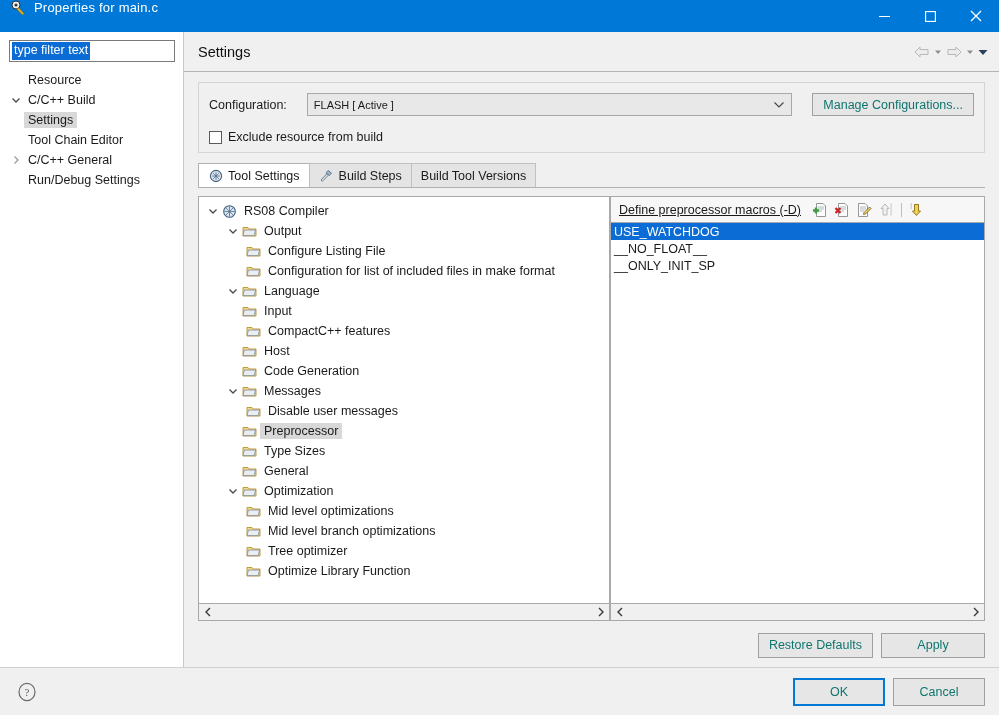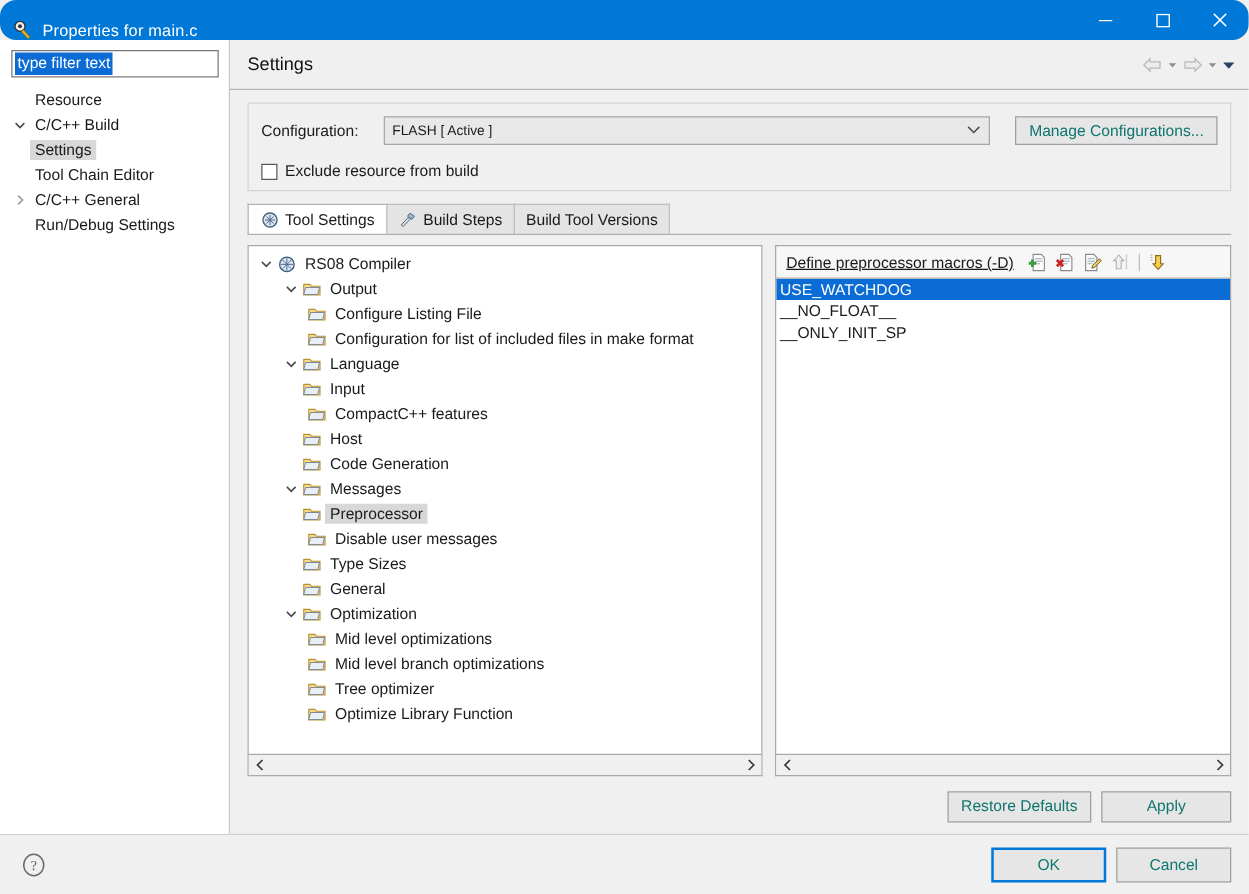--- a/index.html
+++ b/index.html
@@ -10,21 +10,21 @@
     font-family: "Liberation Sans", sans-serif;
     font-size: 12.5px;
     color: #1a1a1a;
     background: #f0f0f0;
   }
   .window { width: 999px; height: 715px; position: relative; background: #f0f0f0; display: flex; flex-direction: column; }
 
   
   .titlebar {
     height: 32px; background: #0078d7; color: #ffffff;
-    display: flex; align-items: flex-end; flex: 0 0 32px; border-radius: 13px;
+    display: flex; align-items: flex-start; flex: 0 0 32px;
   }
   .titlebar-icon {
     width: 16px; height: 16px; margin: 0 8px 0 10px; position: relative; flex: 0 0 16px;
   }
   .titlebar-title { font-size: 13px; letter-spacing: .2px; }
   .titlebar-spacer { flex: 1 1 auto; }
   .winbtn {
     width: 46px; height: 32px; display: flex; align-items: center; justify-content: center;
     color: #ffffff;
   }
@@ -91,21 +91,21 @@
   .tabs { display: flex; align-items: flex-end; margin-top: 10px; height: 24px; }
   .tab {
     height: 24px; display: flex; align-items: center; gap: 5px; padding: 0 9px;
     border: 1px solid #c0c0c0; border-bottom: none; background: #e4e4e4; font-size: 12.5px;
     margin-right: -1px; white-space: nowrap;
   }
   .tab.active { background: #ffffff; border-color: #b0b0b0; }
   .tab-icon { width: 15px; height: 15px; display: flex; align-items: center; justify-content: center; }
 
   .panes {
-    flex: 1 1 auto; display: flex; gap: 10px; border-top: 1px solid #b0b0b0;
+    flex: 1 1 auto; display: flex; gap: 0; border-top: 1px solid #b0b0b0;
     padding-top: 8px; padding-bottom: 2px; min-height: 0; text-align: center;
   }
   .pane { display: flex; flex-direction: column; min-height: 0; }
   .pane-left { flex: 0 0 412px; }
   .pane-right { flex: 1 1 auto; }
 
   .listbox {
     flex: 1 1 auto; border: 1px solid #a9a9a9; background: #ffffff; overflow: hidden;
     min-height: 0; position: relative;
   }
@@ -433,39 +433,39 @@
                   </span>
                   <span class="ficon">
                     <svg width="15" height="14" viewBox="0 0 15 14">
                       <path d="M1 3.5 H6 L7.2 5 H14 V12 H1 Z" fill="#f6d98e" stroke="#b8922f" stroke-width=".9"></path>
                       <path d="M2.4 6 H13.6 L12.2 11.6 H1 Z" fill="#e8eef4" stroke="#7d8b99" stroke-width=".8"></path>
                     </svg>
                   </span>
                   <span class="lbl">Messages</span>
                 </div>
 
+                <div class="tree-item lvl2">
+                  <span class="ficon">
+                    <svg width="15" height="14" viewBox="0 0 15 14">
+                      <path d="M1 3.5 H6 L7.2 5 H14 V12 H1 Z" fill="#f6d98e" stroke="#b8922f" stroke-width=".9"></path>
+                      <path d="M2.4 6 H13.6 L12.2 11.6 H1 Z" fill="#e8eef4" stroke="#7d8b99" stroke-width=".8"></path>
+                    </svg>
+                  </span>
+                  <span class="lbl">Disable user messages</span>
+                </div>
+
                 <div class="tree-item lvl1">
                   <span class="tw"></span>
                   <span class="ficon">
                     <svg width="15" height="14" viewBox="0 0 15 14">
                       <path d="M1 3.5 H6 L7.2 5 H14 V12 H1 Z" fill="#f6d98e" stroke="#b8922f" stroke-width=".9"></path>
                       <path d="M2.4 6 H13.6 L12.2 11.6 H1 Z" fill="#e8eef4" stroke="#7d8b99" stroke-width=".8"></path>
                     </svg>
                   </span>
                   <span class="lbl sel">Preprocessor</span>
-                </div>
-
-                <div class="tree-item lvl2">
-                  <span class="ficon">
-                    <svg width="15" height="14" viewBox="0 0 15 14">
-                      <path d="M1 3.5 H6 L7.2 5 H14 V12 H1 Z" fill="#f6d98e" stroke="#b8922f" stroke-width=".9"></path>
-                      <path d="M2.4 6 H13.6 L12.2 11.6 H1 Z" fill="#e8eef4" stroke="#7d8b99" stroke-width=".8"></path>
-                    </svg>
-                  </span>
-                  <span class="lbl">Disable user messages</span>
                 </div>
 
                 <div class="tree-item lvl1">
                   <span class="tw"></span>
                   <span class="ficon">
                     <svg width="15" height="14" viewBox="0 0 15 14">
                       <path d="M1 3.5 H6 L7.2 5 H14 V12 H1 Z" fill="#f6d98e" stroke="#b8922f" stroke-width=".9"></path>
                       <path d="M2.4 6 H13.6 L12.2 11.6 H1 Z" fill="#e8eef4" stroke="#7d8b99" stroke-width=".8"></path>
                     </svg>
                   </span>

